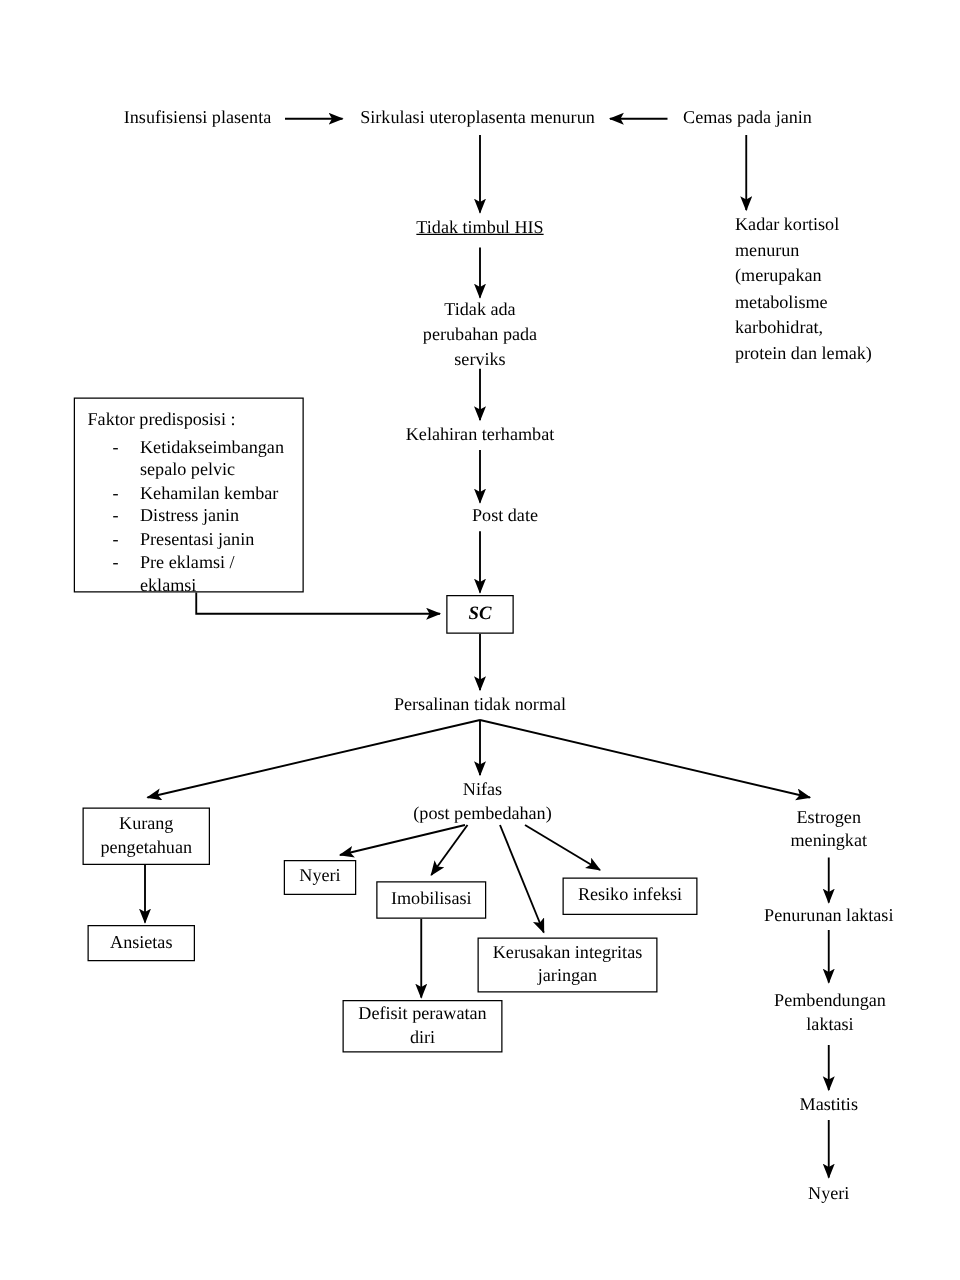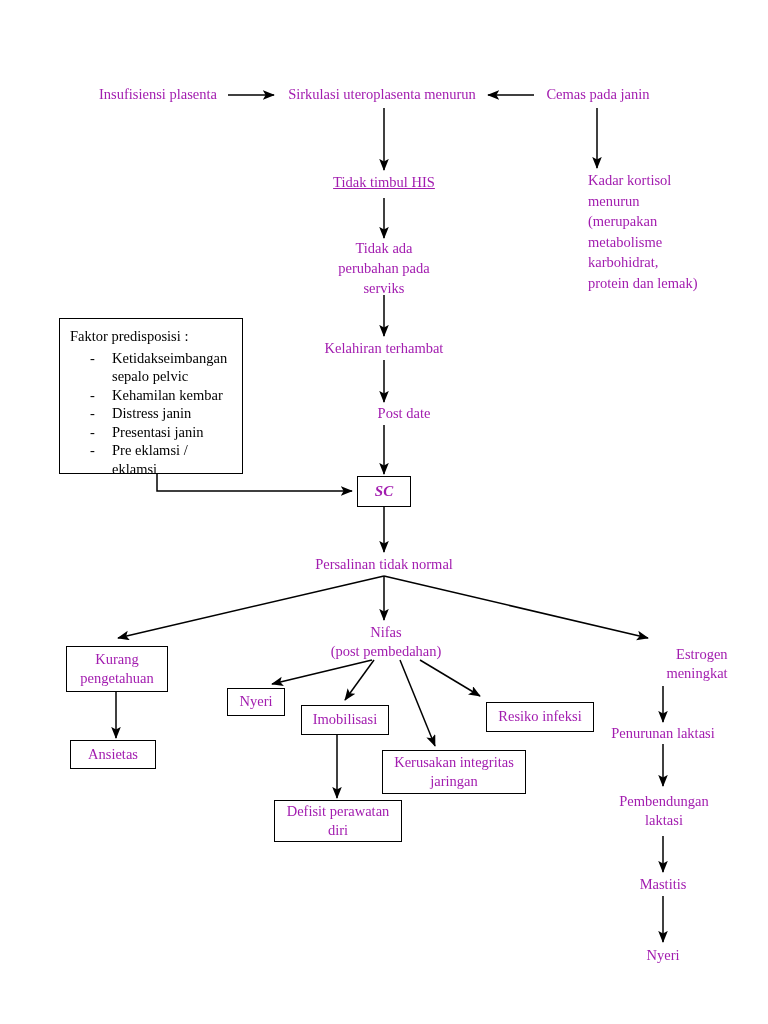--- a/index.html
+++ b/index.html
@@ -18,21 +18,21 @@
     height: 1024px;
     background: #ffffff;
     overflow: hidden;
   }
   .node {
     position: absolute;
     box-sizing: border-box;
     text-align: center;
     font-size: 14.5px;
     line-height: 1.22;
-    color: #a21caf;
+    color: #000000;
     display: flex;
     align-items: center;
     justify-content: center;
     white-space: pre-line;
   }
   .node.plain {
     border: none;
     background: transparent;
   }
   .node.boxed {
@@ -225,35 +225,35 @@
   </div>
 
   <div class="node boxed" style="left:227px; top:688px; width:58px; height:28px;">
     <span>Nyeri</span>
   </div>
 
   <div class="node boxed" style="left:301px; top:705px; width:88px; height:30px;">
     <span>Imobilisasi</span>
   </div>
 
-  <div class="node boxed" style="left:450px; top:702px; width:108px; height:30px;margin-left:36px;">
+  <div class="node boxed" style="left:450px; top:702px; width:108px; height:30px;">
     <span>Resiko infeksi</span>
   </div>
 
   <div class="node boxed" style="left:382px; top:750px; width:144px; height:44px; line-height:1.3;">
     <span>Kerusakan integritas
 jaringan</span>
   </div>
 
   <div class="node boxed" style="left:274px; top:800px; width:128px; height:42px; line-height:1.3;">
     <span>Defisit perawatan
 diri</span>
   </div>
 
-  <div class="node plain" style="left:648px; top:642px; width:98px; height:44px; line-height:1.34;text-align:right;">
+  <div class="node plain" style="left:614px; top:642px; width:98px; height:44px; line-height:1.34;">
     <span>Estrogen
 meningkat</span>
   </div>
 
   <div class="node plain" style="left:598px; top:723px; width:130px; height:22px;">
     <span>Penurunan laktasi</span>
   </div>
 
   <div class="node plain" style="left:602px; top:788px; width:124px; height:46px; line-height:1.34;">
     <span>Pembendungan

